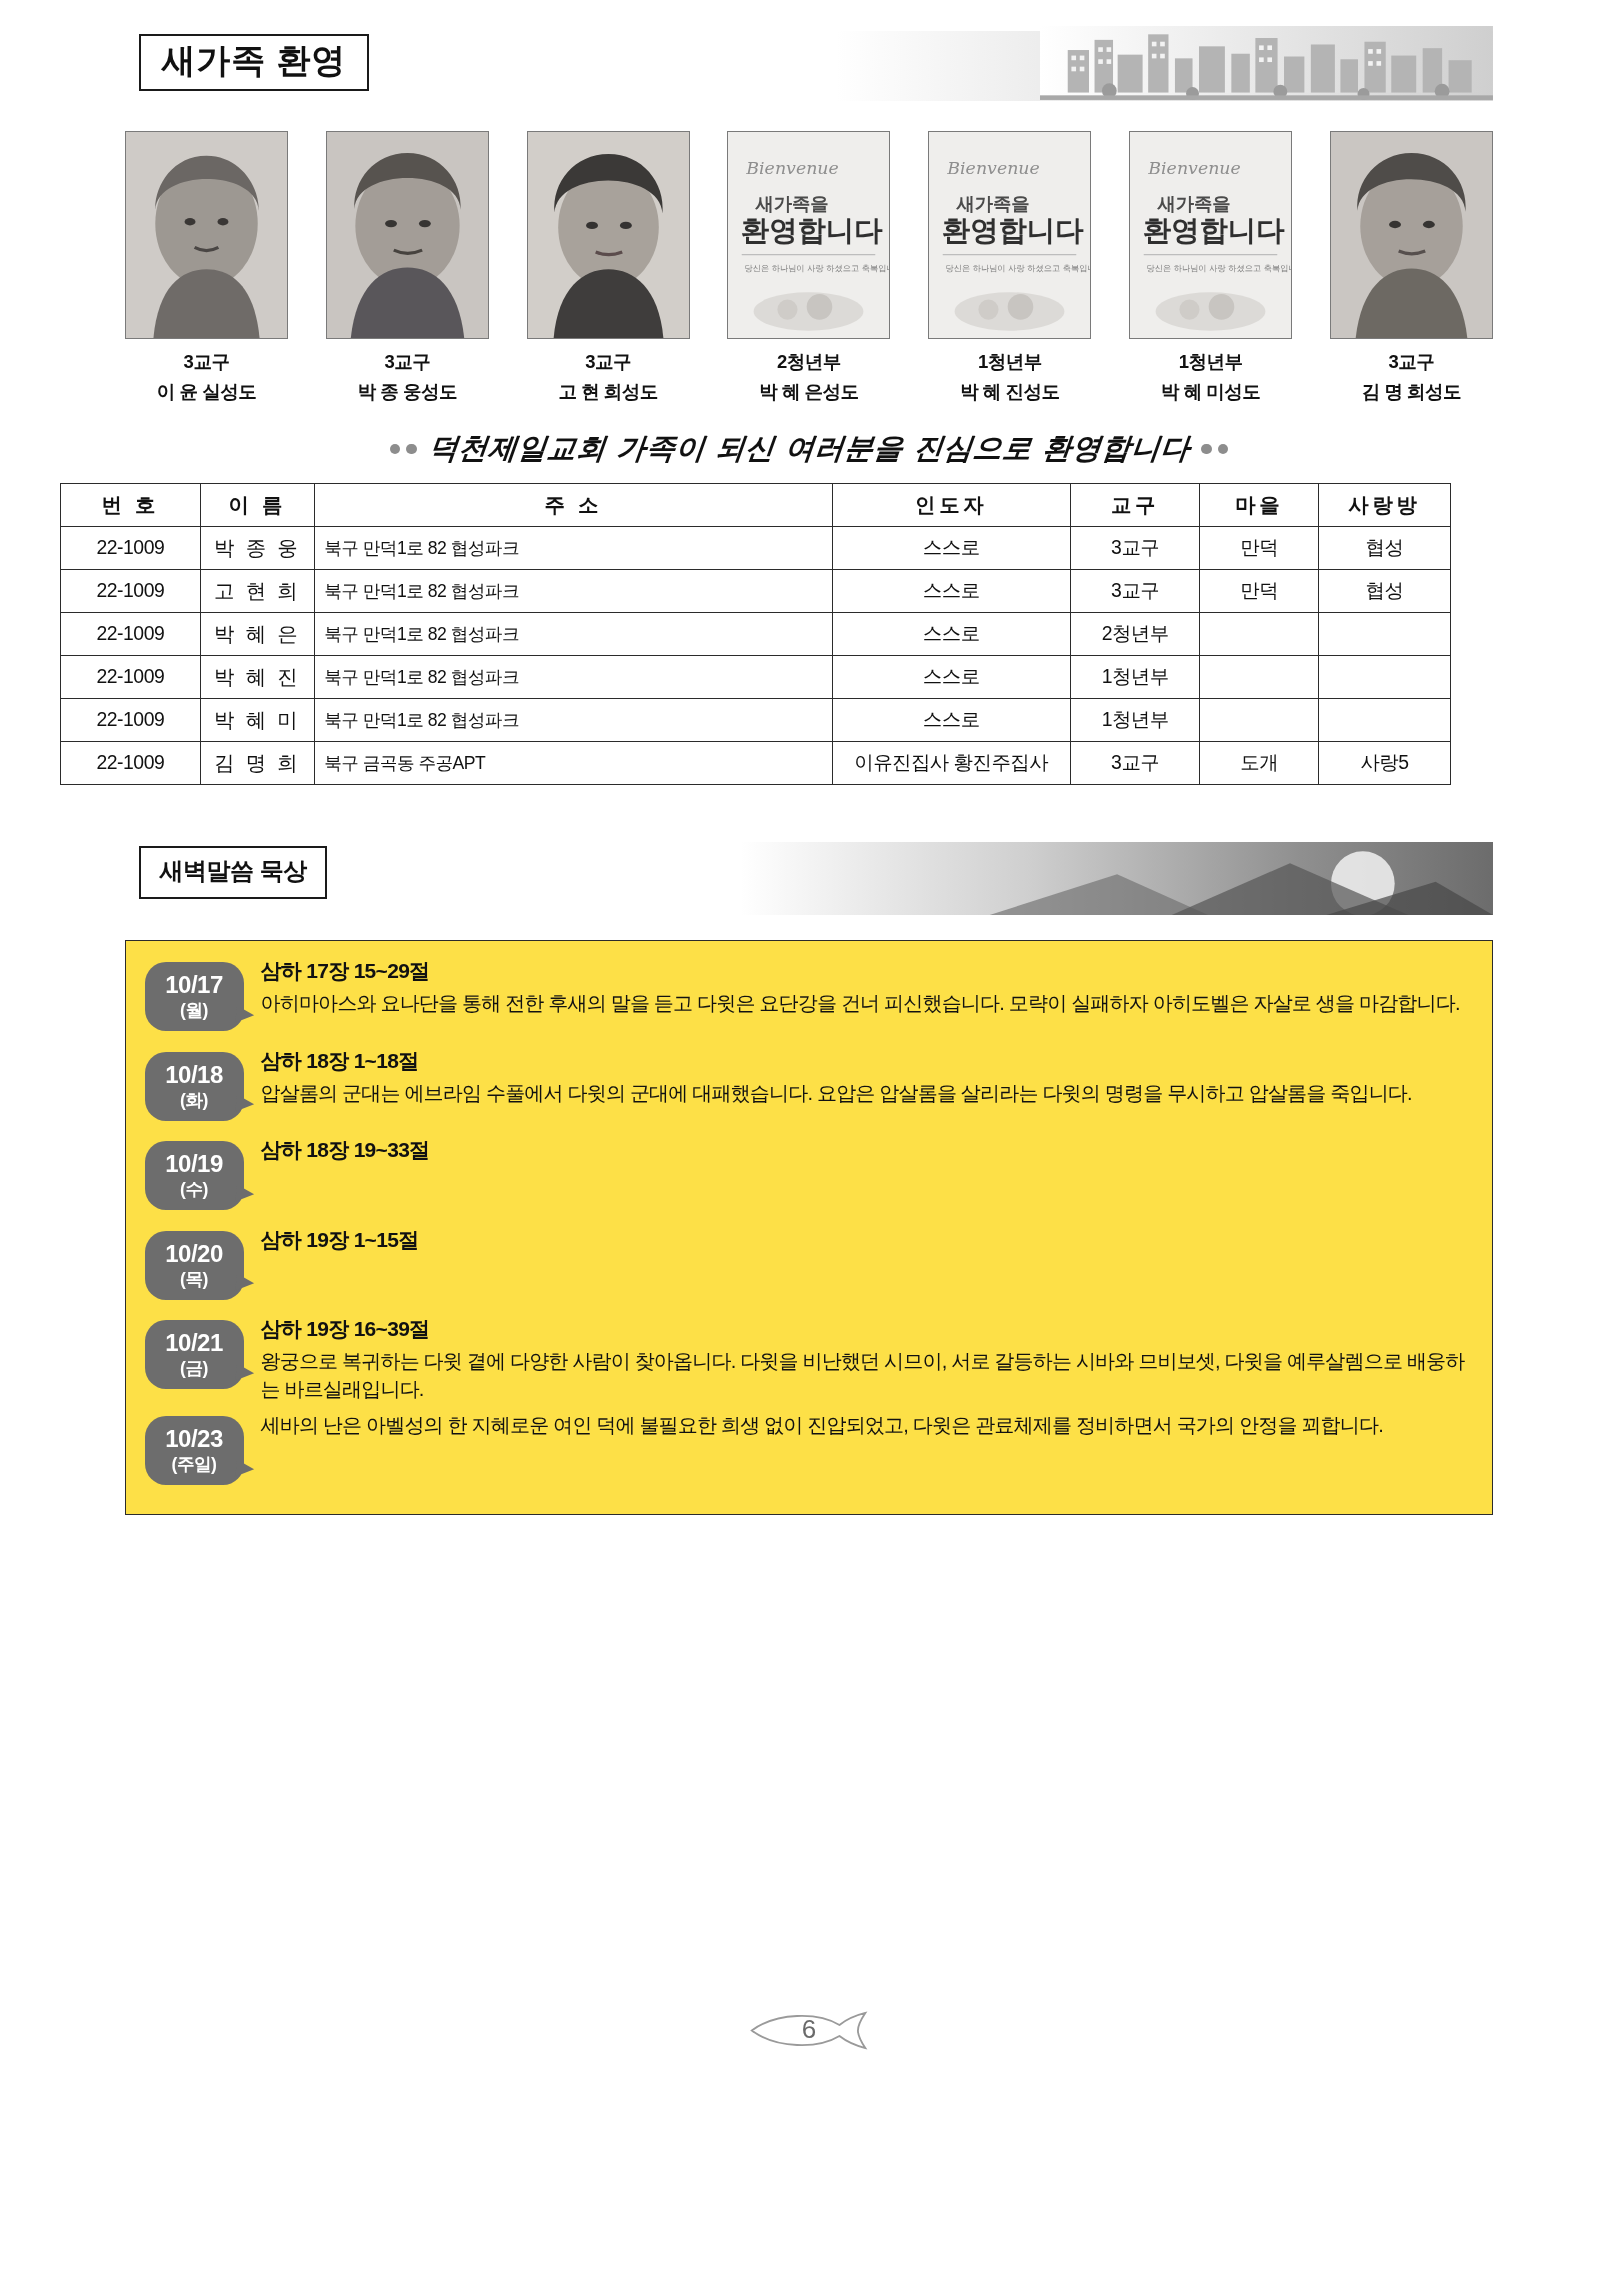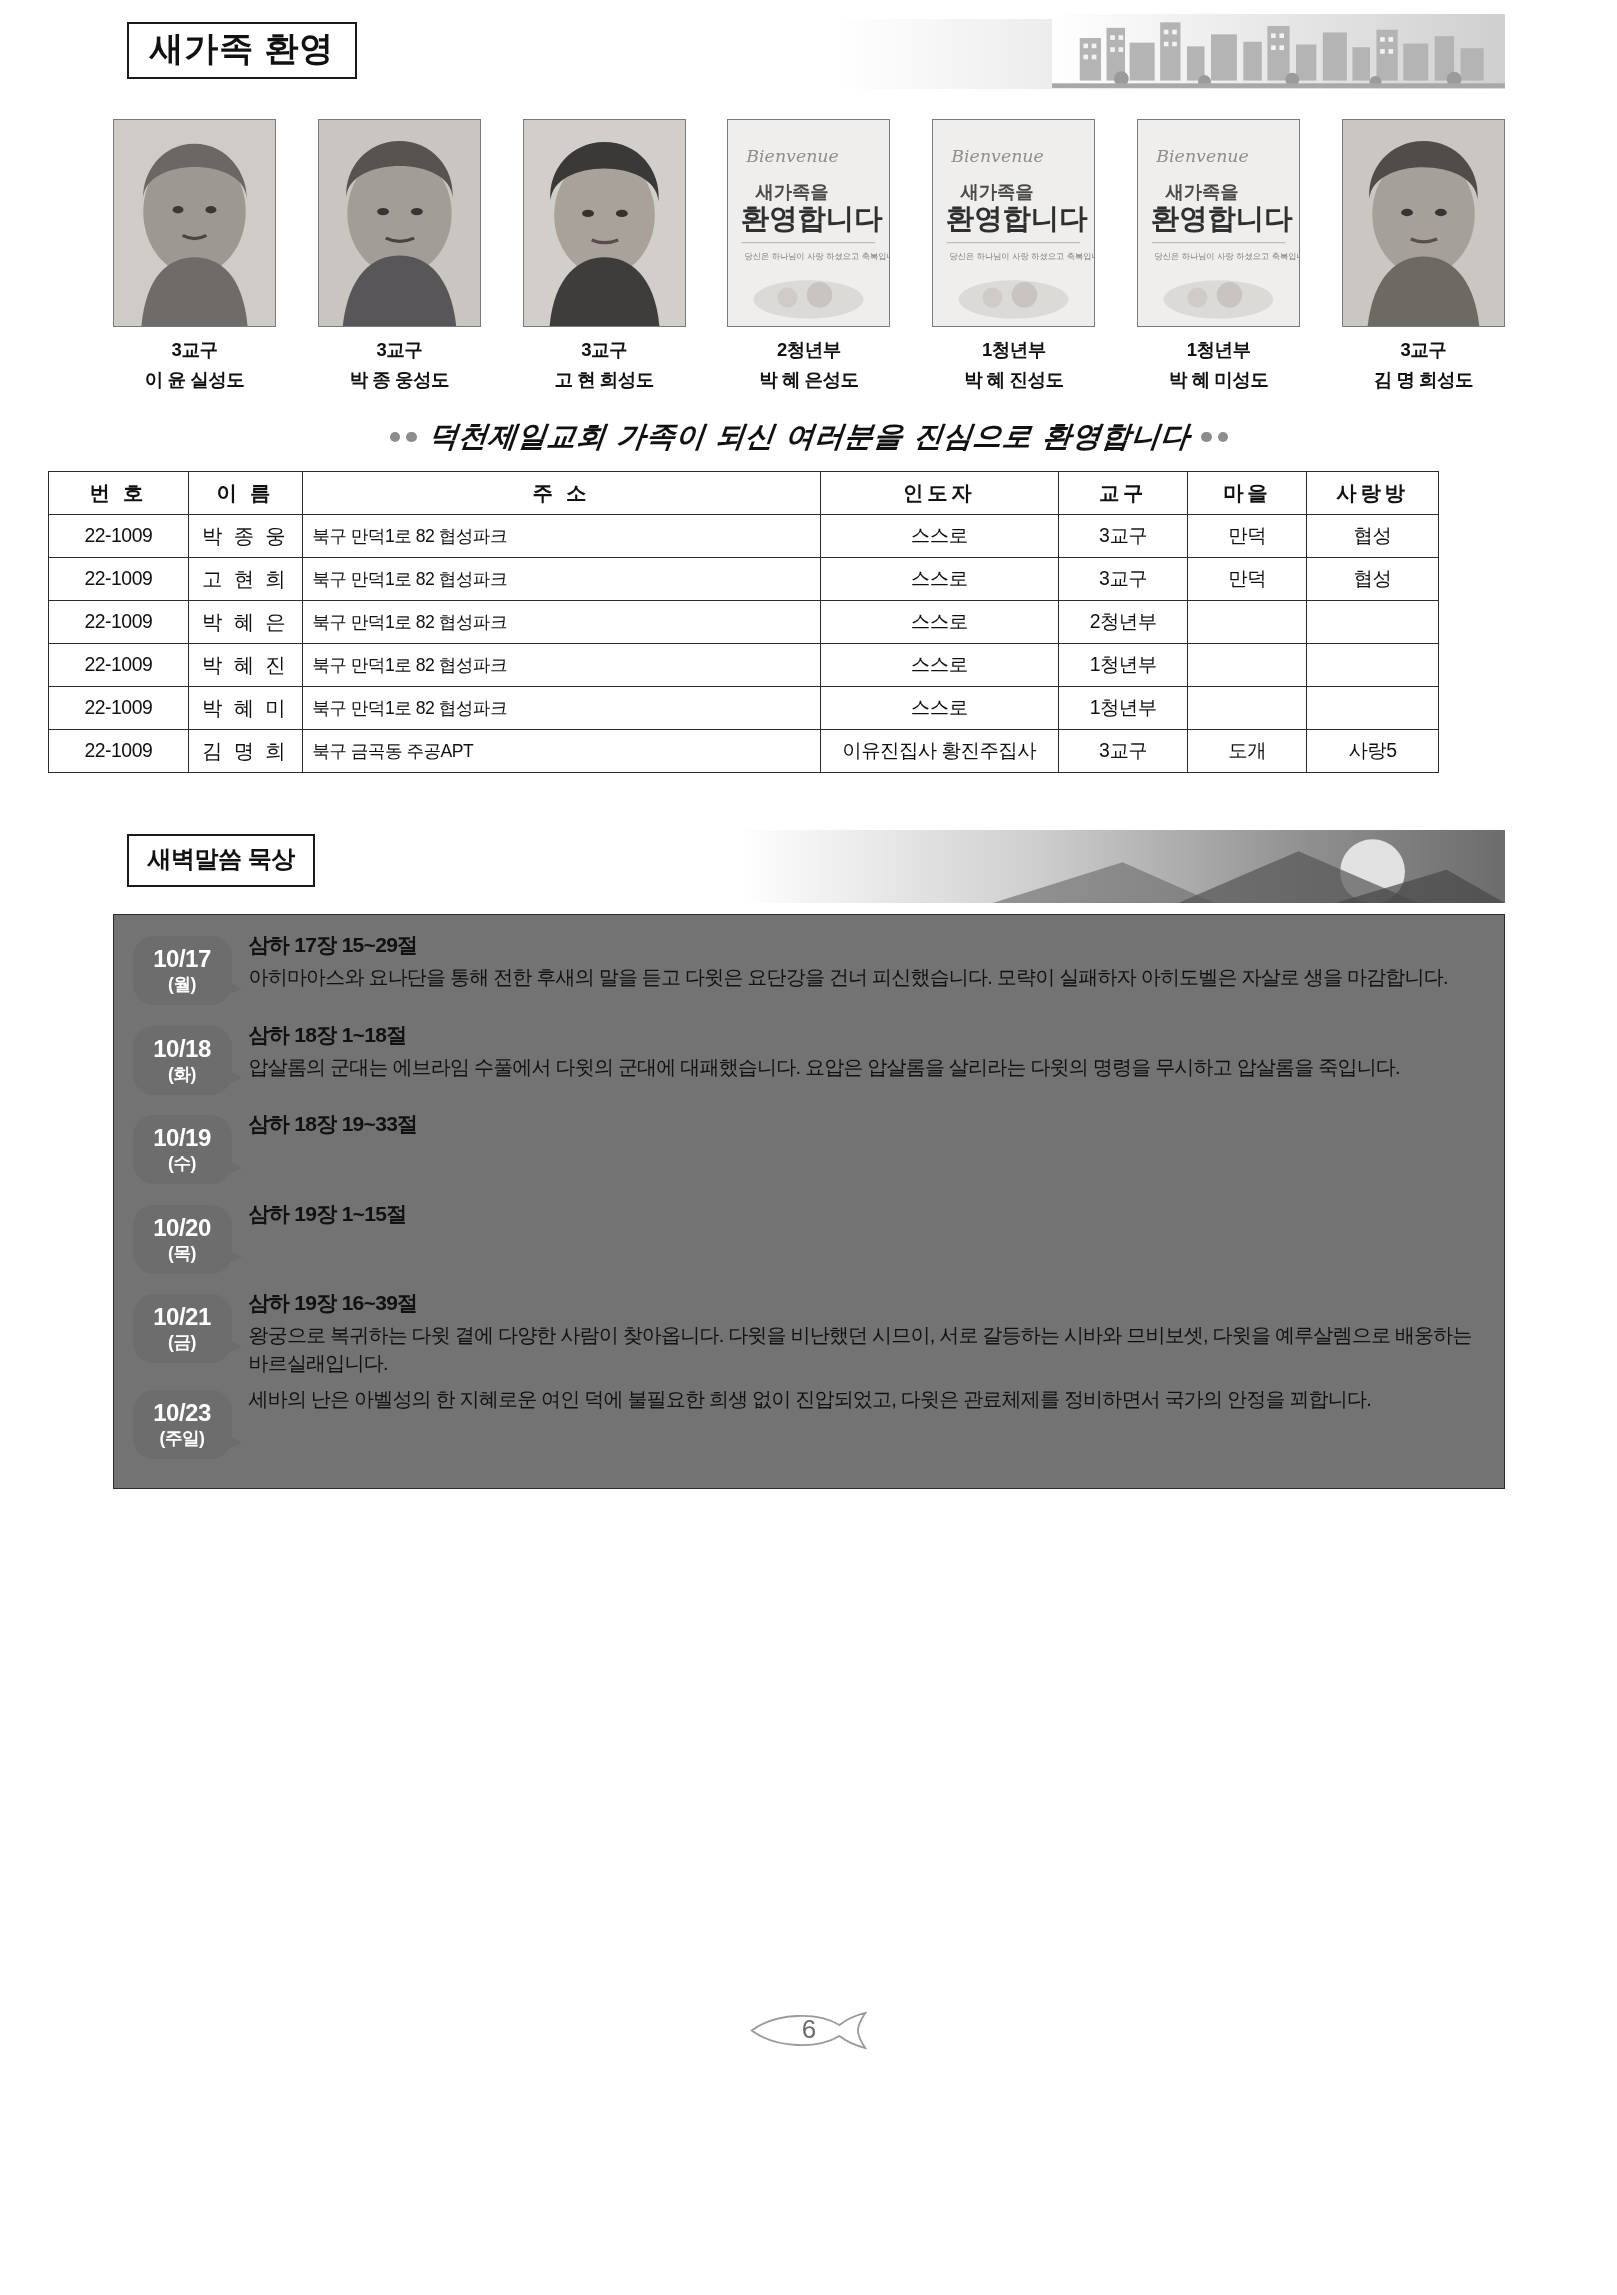--- a/index.html
+++ b/index.html
@@ -10,21 +10,21 @@
   body {
     width: 1618px; height: 2295px;
     font-family: "Liberation Sans", sans-serif;
     color: #111;
     position: relative;
     overflow: hidden;
   }
   .page {
     position: relative;
     width: 1618px; height: 2094px;
-    padding: 0;
+    padding: 12px;
   }
 
   
   .section-banner {
     position: relative;
     margin: 0 113px;
     height: 97px;
   }
   .section-banner .banner-bg {
     position: absolute;
@@ -152,24 +152,24 @@
     left: 14px; top: 21px;
     border: 2.3px solid #1a1a1a;
     background: #ffffff;
     padding: 7.4px 18.5px 10.2px 18.5px;
     font-size: 24px;
     font-weight: bold;
     letter-spacing: -0.5px;
   }
 
   .devotion-box {
-    margin-top: 4px;
+    margin-top: 18px;
     border: 1.9px solid #2b2b2b;
     padding: 15.7px 18.5px 20.4px 18.5px;
-    background: #737373;
+    background: #fde047;
   }
   .dev-item {
     display: flex;
     align-items: flex-start;
     margin-bottom: 6.5px;
   }
   .dev-date {
     flex: 0 0 116px;
     position: relative;
     height: 83px;

